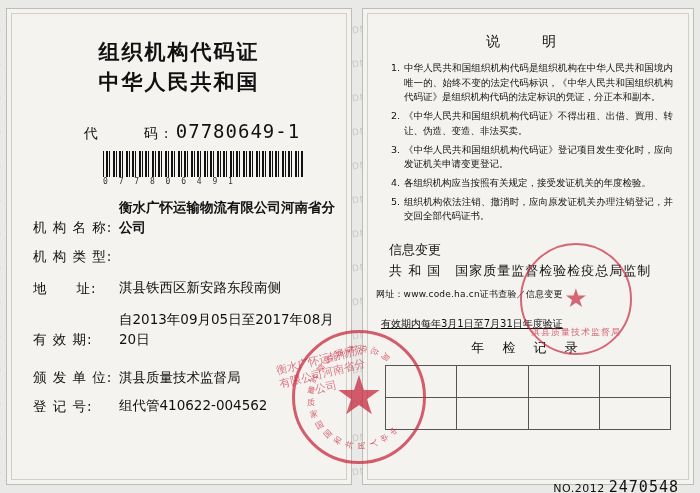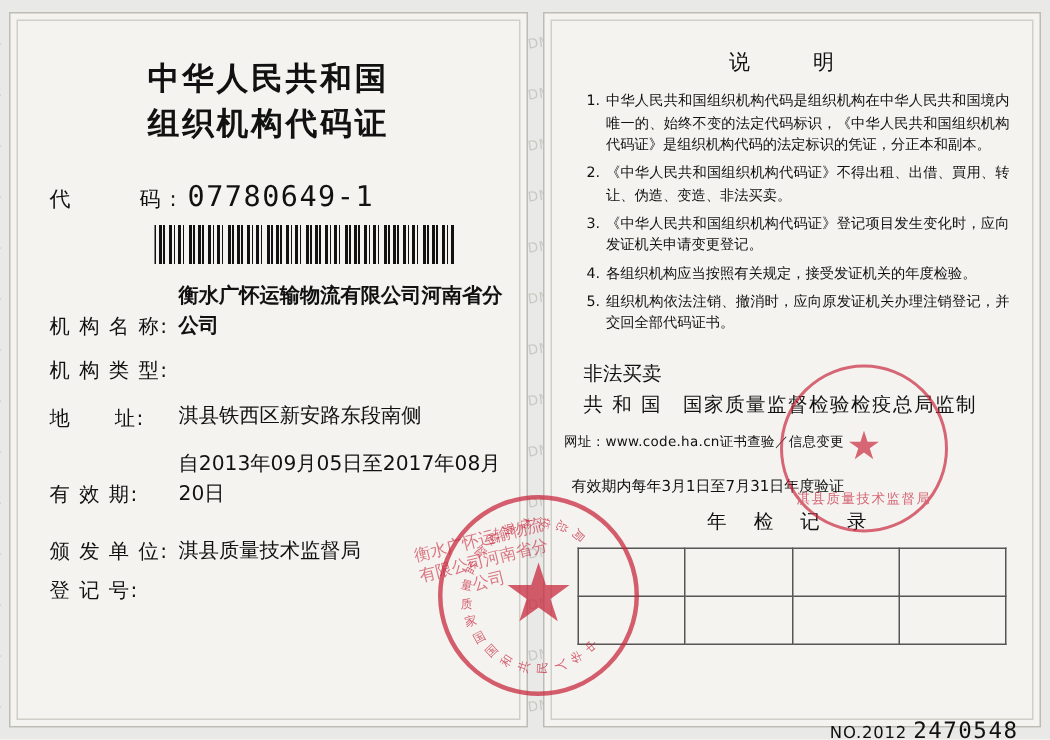--- a/index.html
+++ b/index.html
@@ -75,20 +75,21 @@
     font-size: 21px;
     font-weight: bold;
     letter-spacing: 2px;
     line-height: 1.45;
   }
 
   .code-row {
     display: flex;
     align-items: baseline;
     margin: 22px 0 0 26px;
+    justify-content: center;
   }
   .code-label {
     font-size: 14px;
     letter-spacing: 6px;
     color: #111;
     width: 92px;
     white-space: nowrap;
   }
   .code-value {
     font-size: 19px;
@@ -177,20 +178,21 @@
     margin: 6px 0 0 13px;
     font-size: 9px;
     color: #111;
     letter-spacing: 0.2px;
   }
 
   .valid-note {
     margin: 16px 0 0 18px;
     font-size: 10px;
     color: #111;
+    text-decoration: underline;
   }
 
   .inspect-title {
     text-align: center;
     font-size: 13px;
     letter-spacing: 7px;
     margin-top: 8px;
     color: #111;
   }
 
@@ -496,30 +498,31 @@
       <span class="wm" style="left: 476px; top: 466px;">DM2</span>
       <span class="wm" style="left: 538px; top: 466px;">DM2</span>
       <span class="wm" style="left: 600px; top: 466px;">DM2</span>
       <span class="wm" style="left: 662px; top: 466px;">DM2</span>
     </div>
 
   <div class="page" id="page-left">
     <div class="page-inner">
 
       <div class="title-block">
+        <div class="title-line">组织机构代码证</div>
         <div class="title-line">中华人民共和国</div>
-        <div class="title-line">组织机构代码证</div>
       </div>
 
       <div class="code-row">
         <div class="code-label">代　　码:</div>
         <div class="code-value">07780649-1</div>
       </div>
 
       <div class="barcode"></div>
+      <div class="barcode-caption">0 7 7 8 0 6 4 9 1</div>
 
       <div class="field">
         <div class="field-label">机 构 名 称:</div>
         <div class="field-value bold">衡水广怀运输物流有限公司河南省分公司</div>
       </div>
 
       <div class="field">
         <div class="field-label">机 构 类 型:</div>
       </div>
 
@@ -533,20 +536,21 @@
         <div class="field-value">自2013年09月05日至2017年08月20日</div>
       </div>
 
       <div class="field" style="margin-top:18px">
         <div class="field-label">颁 发 单 位:</div>
         <div class="field-value">淇县质量技术监督局</div>
       </div>
 
       <div class="field" style="margin-top:8px">
         <div class="field-label">登 记 号:</div>
+        <div class="field-value">组代管410622-004562</div>
       </div>
 
     </div>
   </div>
 
   <div class="page" id="page-right">
     <div class="page-inner">
 
       <div class="notes-title">说　明</div>
 
@@ -567,21 +571,21 @@
           <div class="note-num">4.</div>
           <div class="note-text">各组织机构应当按照有关规定，接受发证机关的年度检验。</div>
         </div>
         <div class="note">
           <div class="note-num">5.</div>
           <div class="note-text">组织机构依法注销、撤消时，应向原发证机关办理注销登记，并交回全部代码证书。</div>
         </div>
       </div>
 
       <div class="issuer">
-        <div class="l1">非法买卖</div>
+        <div class="l1">信息变更</div>
         <div class="l2">共 和 国　国家质量监督检验检疫总局监制</div>
       </div>
 
       <div class="website">网址：www.code.ha.cn证书查验／信息变更</div>
 
       <div class="valid-note">有效期内每年3月1日至7月31日年度验证</div>
 
       <div class="inspect-title">年 检 记 录</div>
 
       <table class="inspect">

